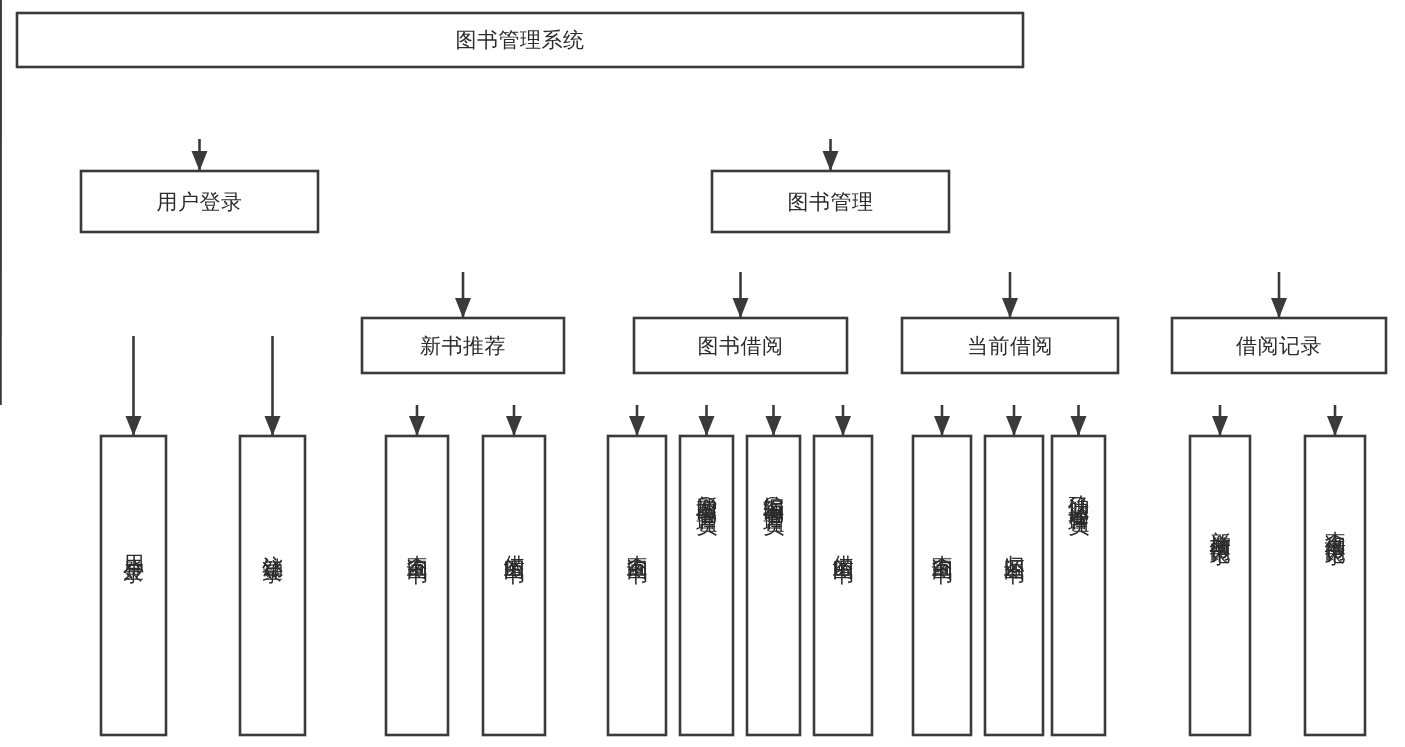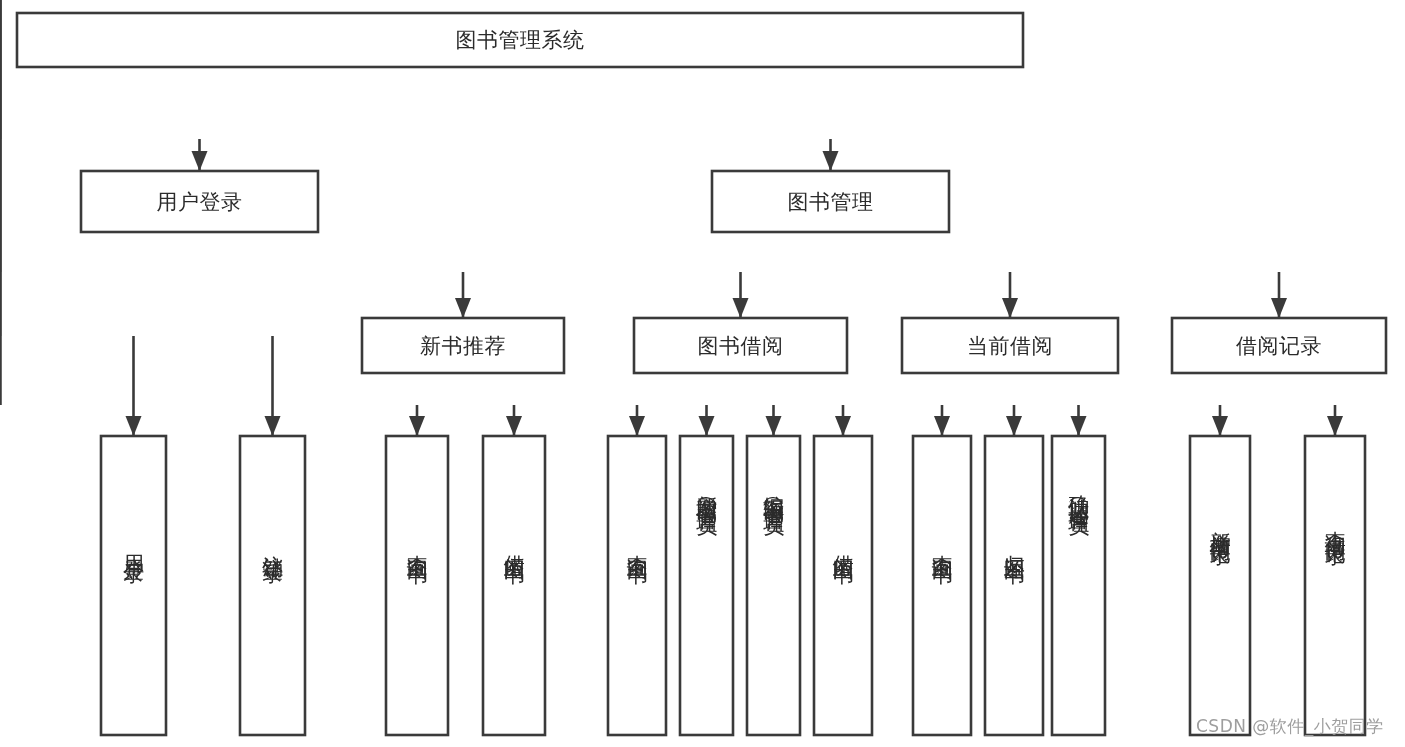--- a/index.html
+++ b/index.html
@@ -206,15 +206,14 @@
         <span class="vtext">确认归还（管理员）</span>
       </div>
       <div class="vtext-wrap" style="left: 1190px; top: 436px; width: 60px; height: 299px; padding-top: 77.5px;">
         <span class="vtext">新增借阅记录</span>
       </div>
       <div class="vtext-wrap" style="left: 1305px; top: 436px; width: 60px; height: 299px; padding-top: 77.5px;">
         <span class="vtext">查询借阅记录</span>
       </div>
     </div>
 
-  <div class="watermark" style="left: 1196px; top: 715px;">CSDN @软件_小贺同学</div>
 
 </div>
 
 </body></html>

